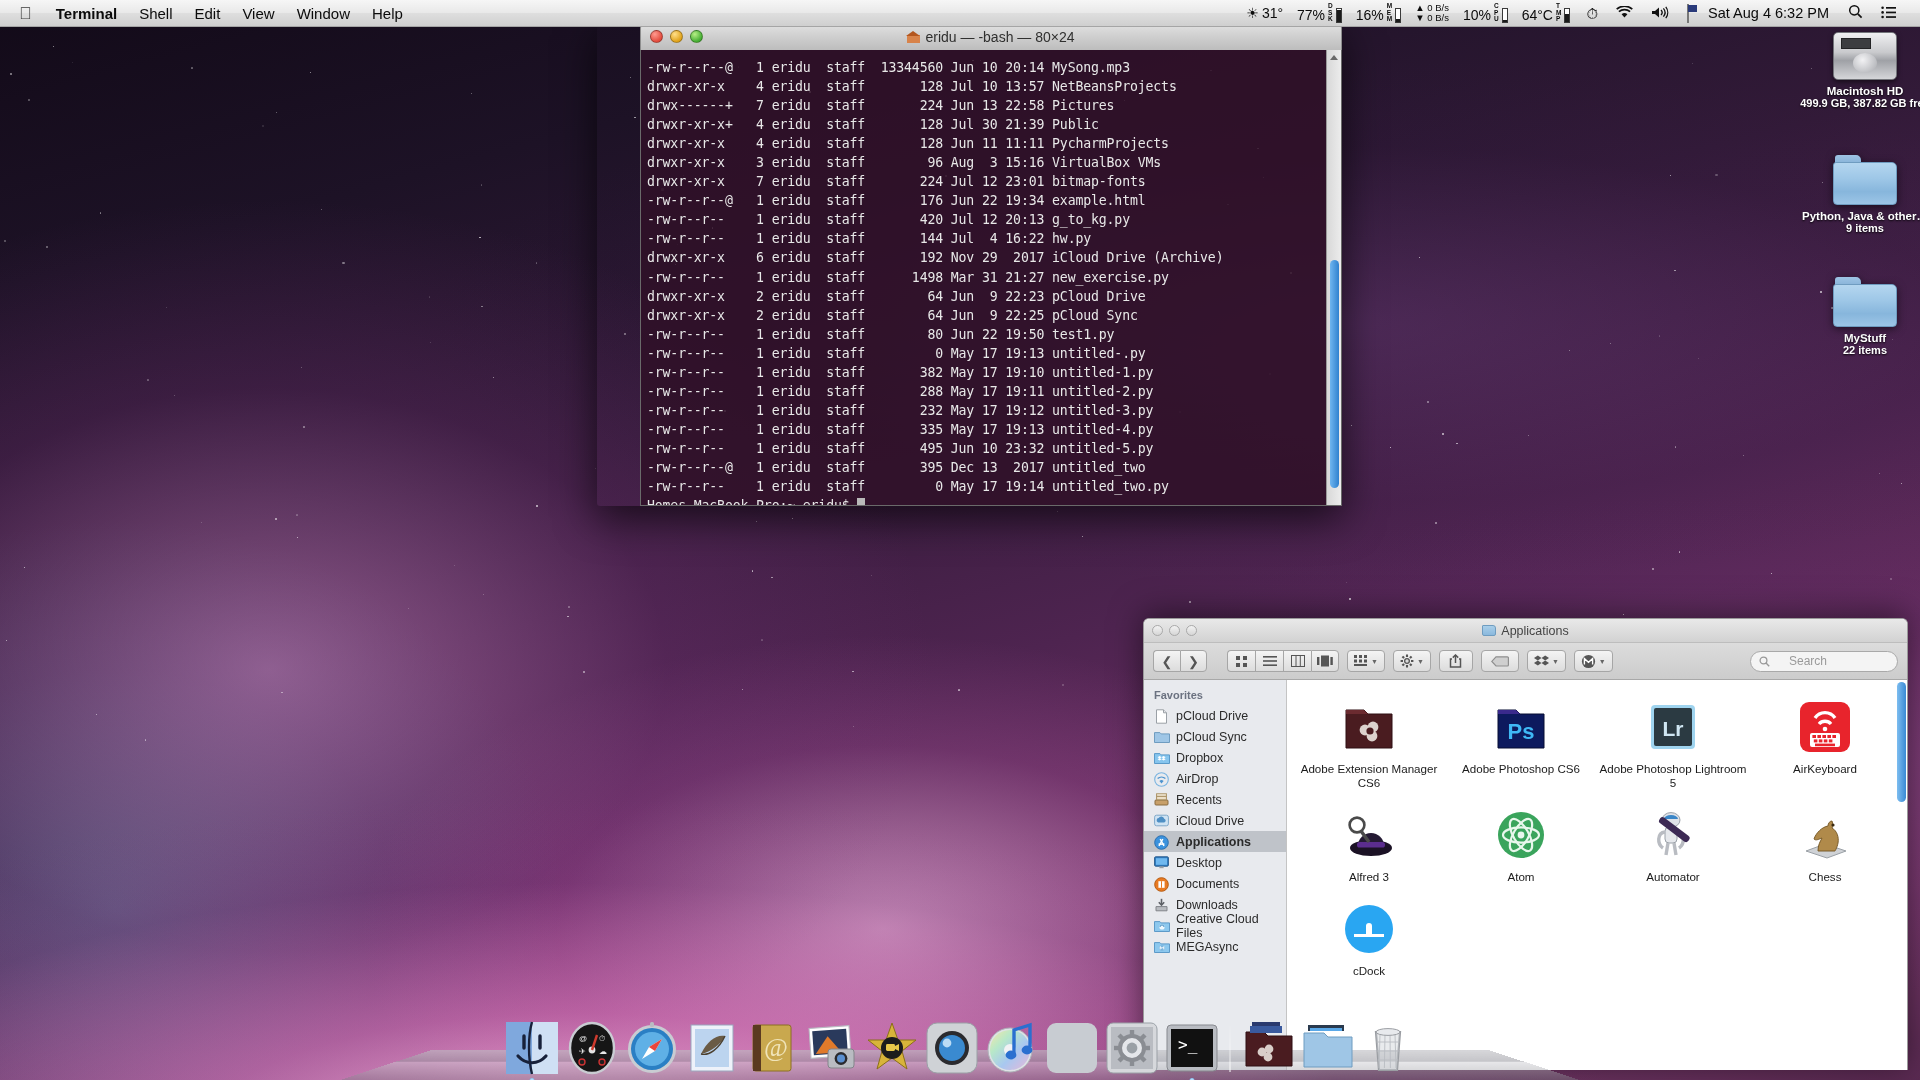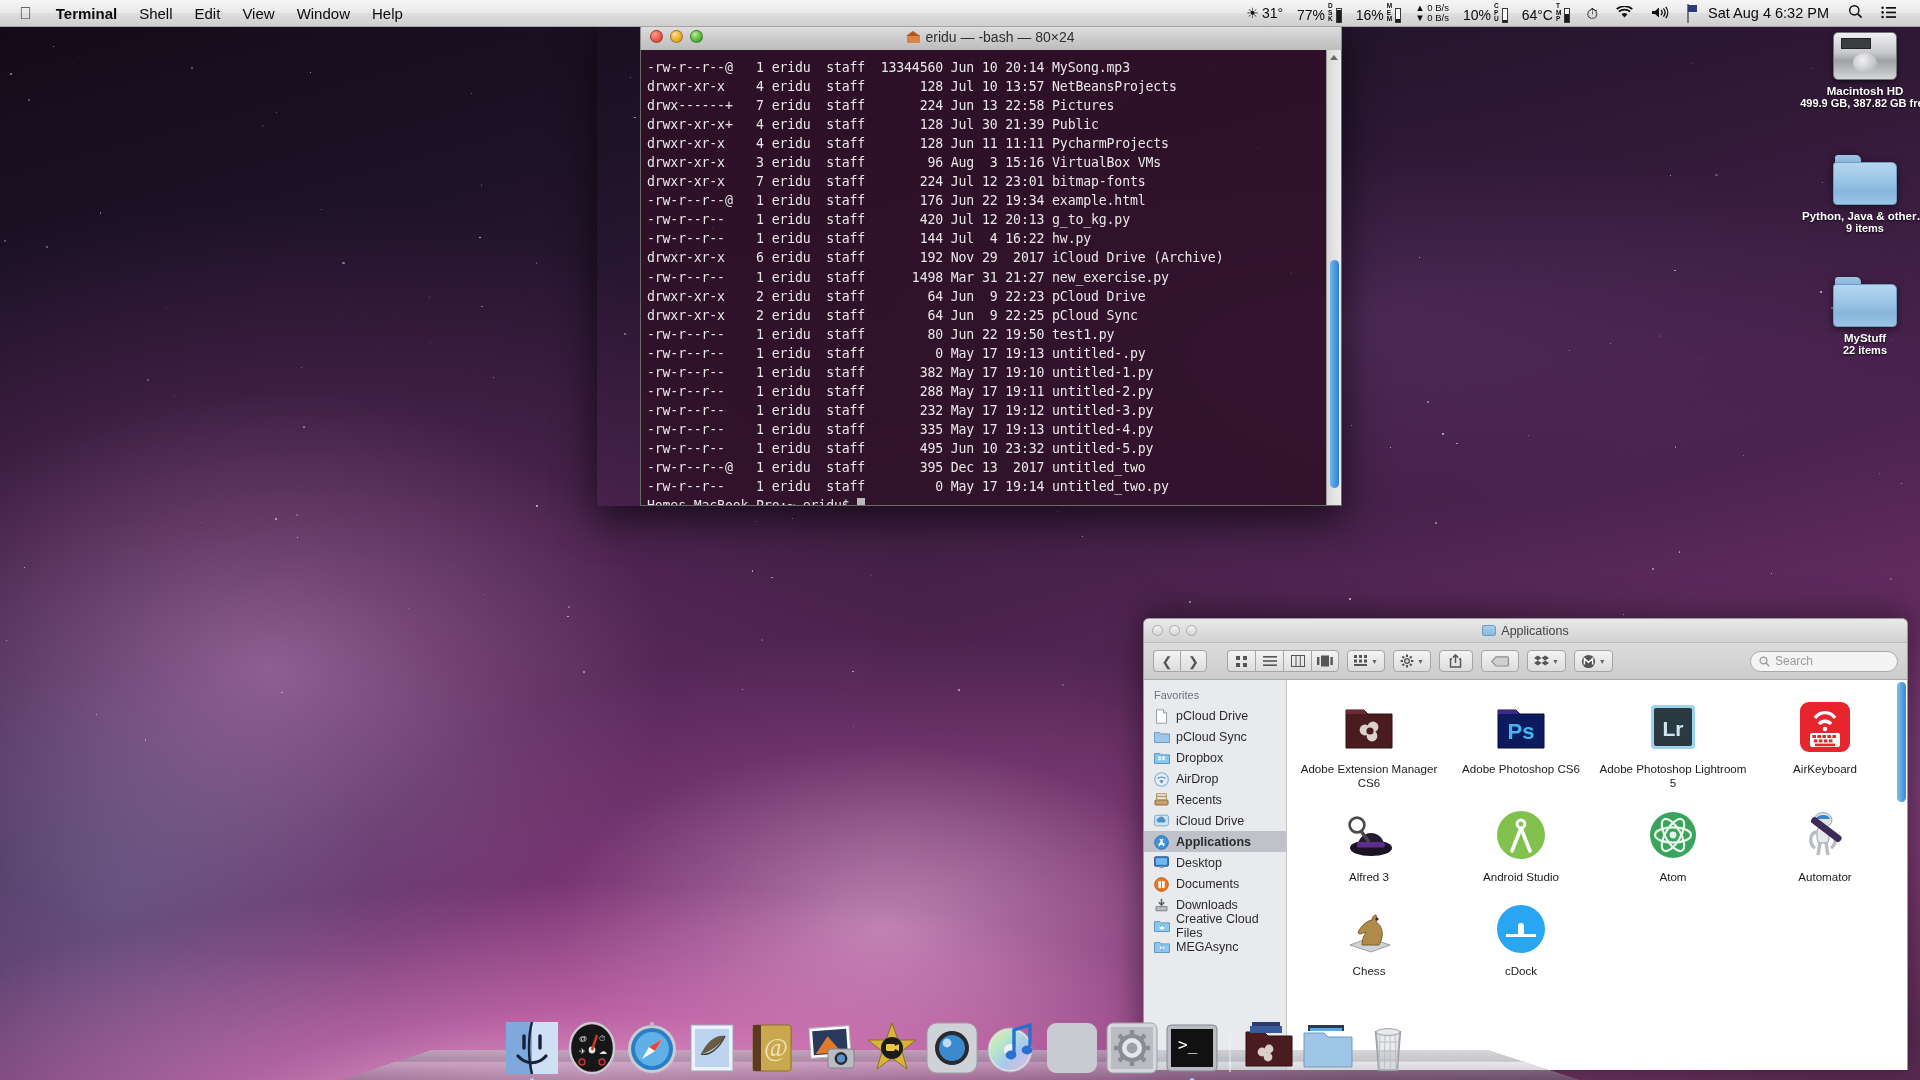--- a/index.html
+++ b/index.html
@@ -155,25 +155,25 @@
   .vbtn { width:28px; height:22px; background:linear-gradient(to bottom,#f4f4f4,#dcdcdc);
     border:1px solid #a6a6a6; border-right:none; display:flex; align-items:center; justify-content:center; }
   .vbtn:first-child { border-radius:4px 0 0 4px; }
   .vbtn:last-child { border-radius:0 4px 4px 0; border-right:1px solid #a6a6a6; }
   .tbtn { height:22px; padding:0 6px; background:linear-gradient(to bottom,#f4f4f4,#dcdcdc);
     border:1px solid #a6a6a6; border-radius:4px; display:flex; align-items:center; gap:3px;
     font-size:11px; color:#4a4a4a; }
   .caret { font-size:7px; color:#666; }
   #f-search { margin-left:auto; width:148px; height:21px; border-radius:11px;
     background:#f4f4f4; border:1px solid #a9a9a9; display:flex; align-items:center;
-    padding:0 8px; gap:5px; font-size:12px; color:#9a9a9a; }
+    padding:0 8px; gap:19px; font-size:12px; color:#9a9a9a; }
   #f-main { display:flex; height:390px; }
   #f-sidebar { width:143px; background:#e8eaee; border-right:1px solid #c4c4c4;
     padding-top:7px; overflow:hidden; position:relative; }
-  .sb-head { font-size:11px; color:#6b7280; padding:2px 10px 4px; font-weight:normal; }
+  .sb-head { font-size:11px; color:#6b7280; padding:2px 10px 4px; font-weight:bold; }
   .sb-item { display:flex; align-items:center; gap:7px; padding:3px 10px; font-size:12.5px; color:#2b2b2b; height:21px; }
   .sb-item.sel { background:#bfc3c9; font-weight:bold; }
   .sbico { width:15px; height:14px; flex:none; position:relative; }
   #f-content { flex:1; background:#fff; position:relative; overflow:hidden; }
   .grid { display:grid; grid-template-columns:repeat(4,1fr); padding:12px 6px 0; }
   .app { text-align:center; padding:6px 2px 10px; }
   .app .ic { width:58px; height:58px; margin:0 auto 6px; position:relative;text-align:center; }
   .app .nm { font-size:11.6px; color:#1b1b1b; line-height:14px; }
   #f-vscroll { position:absolute; right:1px; top:2px; width:9px; height:120px; border-radius:5px;
     background:linear-gradient(to right,#7dbdf0,#3a8ad4); }
@@ -828,32 +828,20 @@
                 <ellipse cx="31" cy="42" rx="21" ry="8" fill="#1b1225"></ellipse>
                 <path d="M18 40 a13 13 0 0 1 26 0 Z" fill="#241a33"></path>
                 <rect x="17" y="36" width="28" height="5.6" rx="2.6" fill="#5b2d8e"></rect>
                 <circle cx="17" cy="19" r="7.4" fill="none" stroke="#4a4a4a" stroke-width="2.6"></circle>
                 <line x1="21" y1="25" x2="29" y2="36" stroke="#4a4a4a" stroke-width="3.4"></line>
               </svg></div>
             <div class="nm">Alfred 3</div>
           </div>
           <div class="app">
             <div class="ic"><svg width="58" height="58" viewBox="0 0 58 58">
-                <circle cx="29" cy="29" r="24" fill="#82c14e"></circle>
-                <g stroke="#fff" stroke-width="3.6" fill="none" stroke-linecap="round">
-                  <line x1="29" y1="22" x2="20" y2="45"></line>
-                  <line x1="29" y1="22" x2="38" y2="45"></line>
-                </g>
-                <circle cx="29" cy="18" r="5.4" fill="#fff"></circle>
-                <circle cx="29" cy="18" r="2.4" fill="#82c14e"></circle>
-              </svg></div>
-            <div class="nm">Android Studio</div>
-          </div>
-          <div class="app">
-            <div class="ic"><svg width="58" height="58" viewBox="0 0 58 58">
                 <circle cx="29" cy="29" r="23" fill="#3aa45c"></circle>
                 <g stroke="#e8f7ec" stroke-width="2.2" fill="none">
                   <ellipse cx="29" cy="29" rx="18" ry="7.6"></ellipse>
                   <ellipse cx="29" cy="29" rx="18" ry="7.6" transform="rotate(60 29 29)"></ellipse>
                   <ellipse cx="29" cy="29" rx="18" ry="7.6" transform="rotate(120 29 29)"></ellipse>
                 </g>
                 <circle cx="29" cy="29" r="3.4" fill="#e8f7ec"></circle>
               </svg></div>
             <div class="nm">Atom</div>
           </div>

